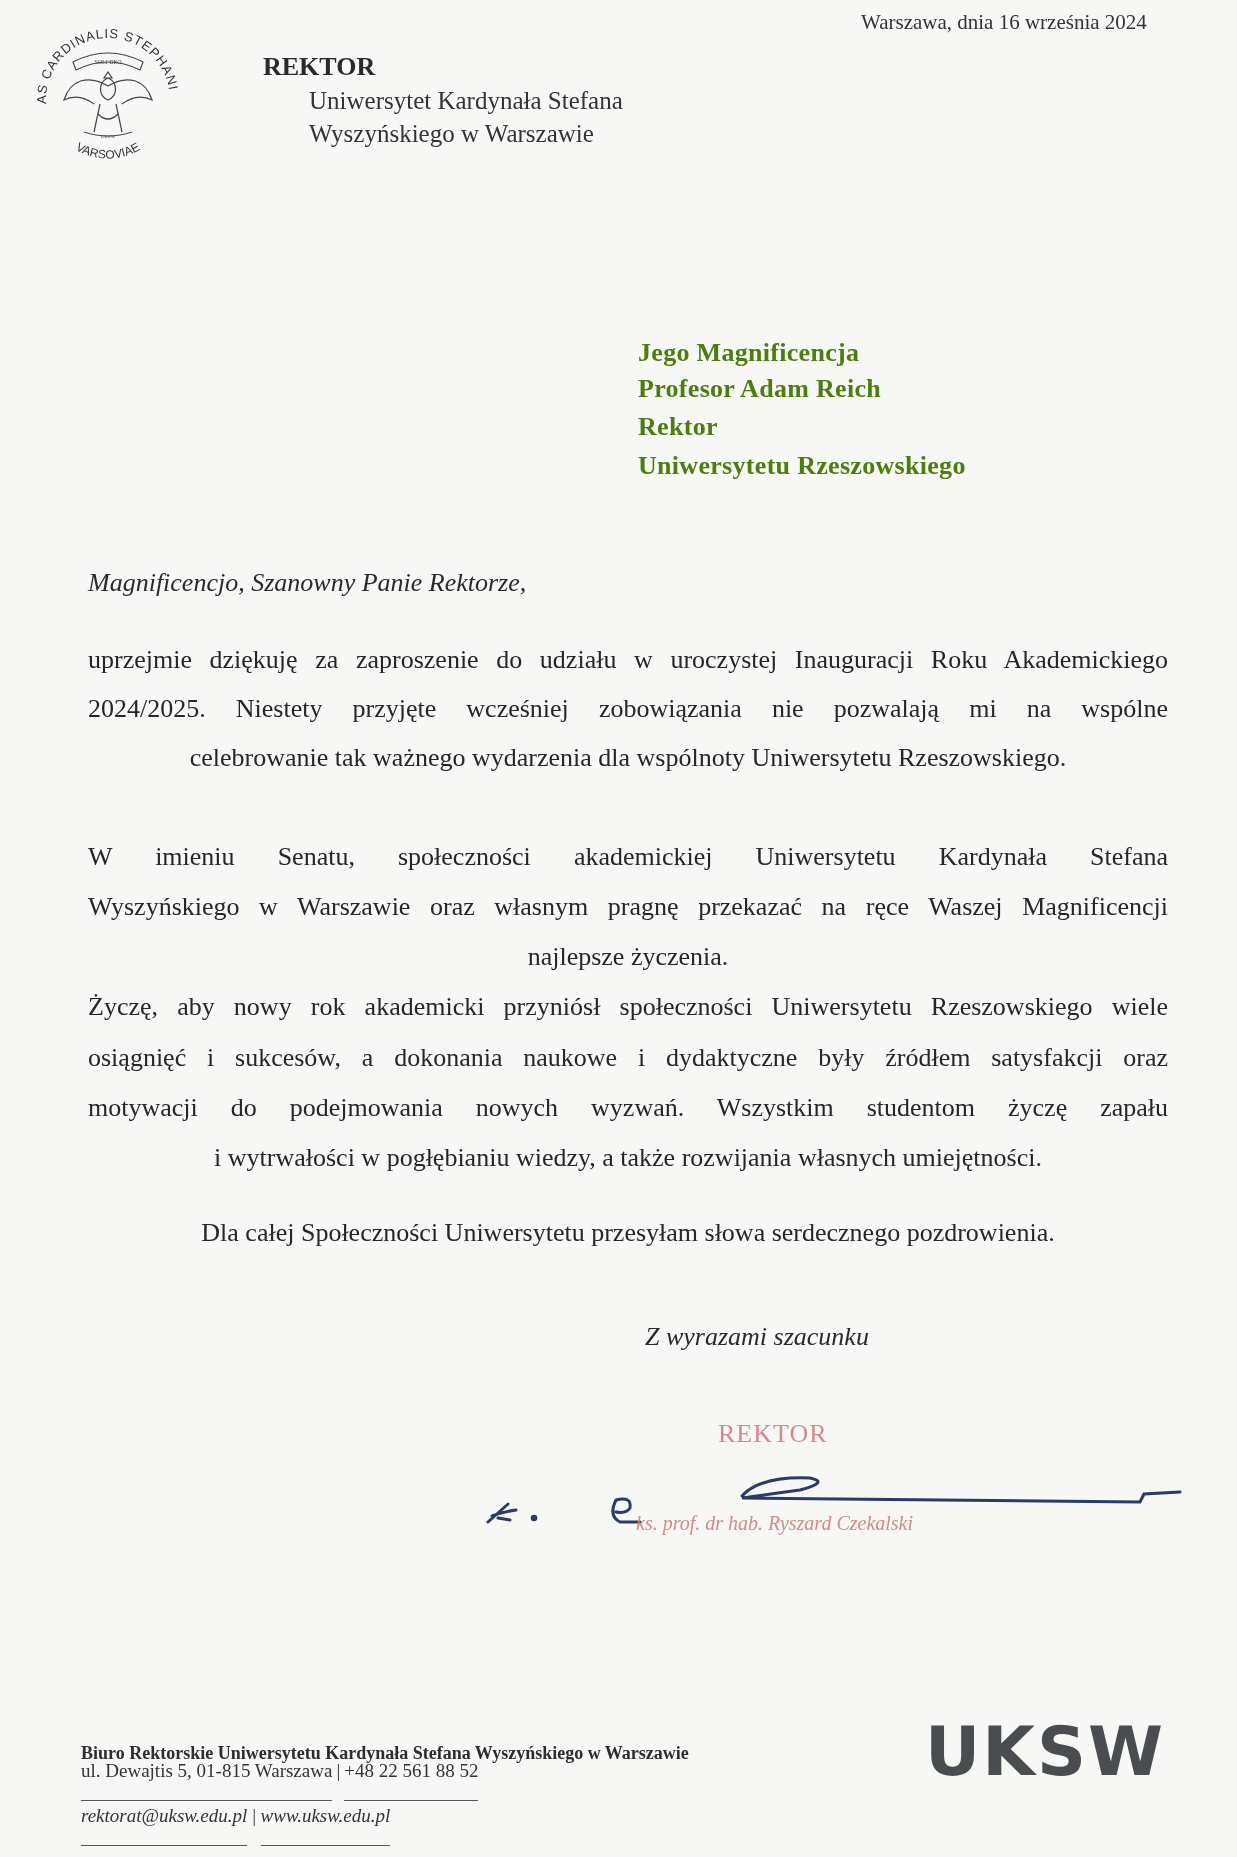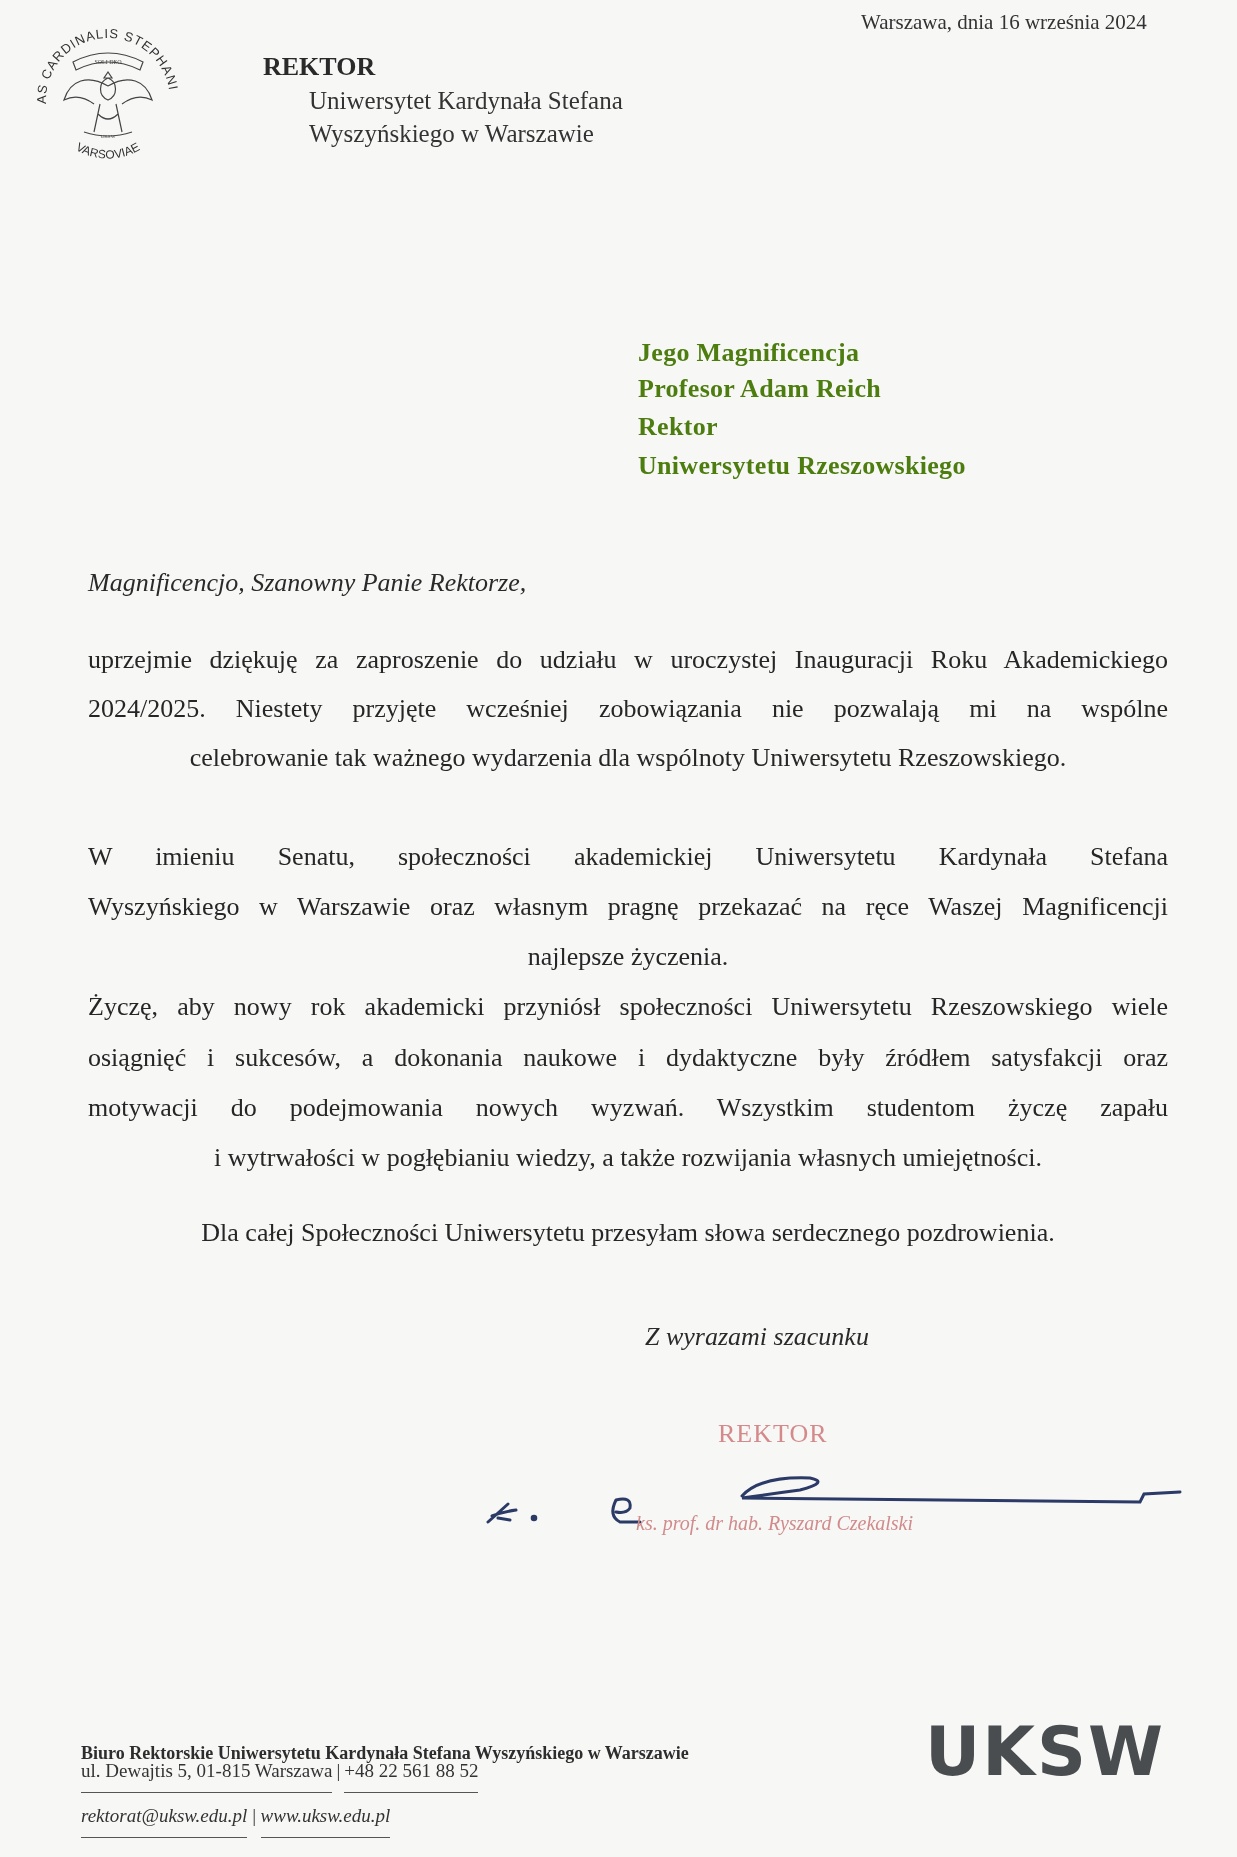--- a/index.html
+++ b/index.html
@@ -13,21 +13,21 @@
   .addr{left:638px;font-size:26px;font-weight:bold;color:#4d7c0f;letter-spacing:0.3px;text-align:center;}
   .greeting{left:88px;top:568px;font-size:26px;font-style:italic;color:#2a2a2a;}
   .line{left:88px;width:1080px;font-size:26px;color:#262626;white-space:nowrap;text-align:center;}
   .just{text-align:justify;text-align-last:justify;white-space:normal;}
   .closing{left:645px;top:1322px;font-size:26px;font-style:italic;color:#2a2a2a;}
   .stamp-title{left:718px;top:1419px;font-size:26px;color:#d48a8a;letter-spacing:1px;}
   .stamp-name{left:636px;top:1512px;font-size:20px;font-style:italic;color:#d08b8b;}
   .sig{left:480px;top:1460px;width:720px;height:80px;}
   .foot-title{left:81px;top:1711px;font-size:18px;font-weight:bold;color:#2d2d2d;margin-top:32px;}
   .foot-line{left:81px;font-size:19px;color:#333;}
-  .foot-line span{border-bottom:1.5px solid #555;padding-bottom:11px;}
+  .foot-line span{border-bottom:1.5px solid #555;padding-bottom:19px;}
   .sep{border-bottom:none !important;margin:0 4px;}
   .logo{left:925px;top:1712px;font-family:"DejaVu Sans","Liberation Sans",sans-serif;font-weight:bold;
     font-size:68px;color:#4a4d50;letter-spacing:2px;}
 </style>
 </head>
 <body>
 
 <svg class="abs seal" viewBox="0 0 160 160">
   <defs>
     <path id="arcTop" d="M 18 86 A 62 62 0 1 1 142 86"></path>

